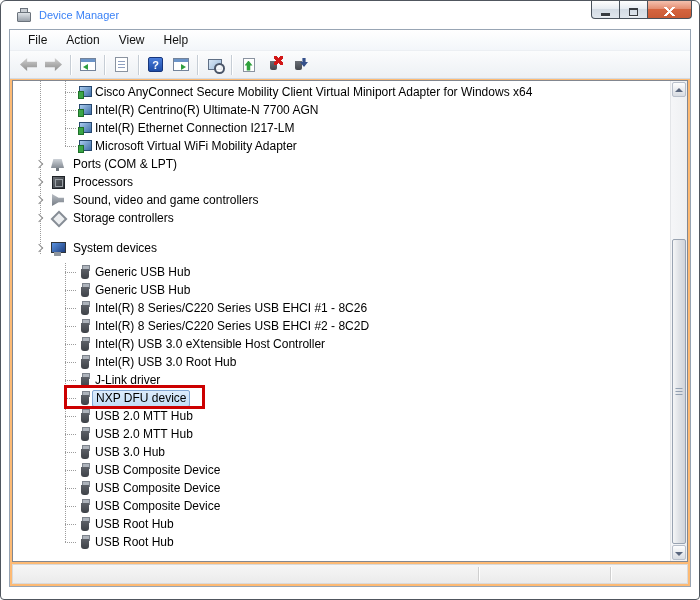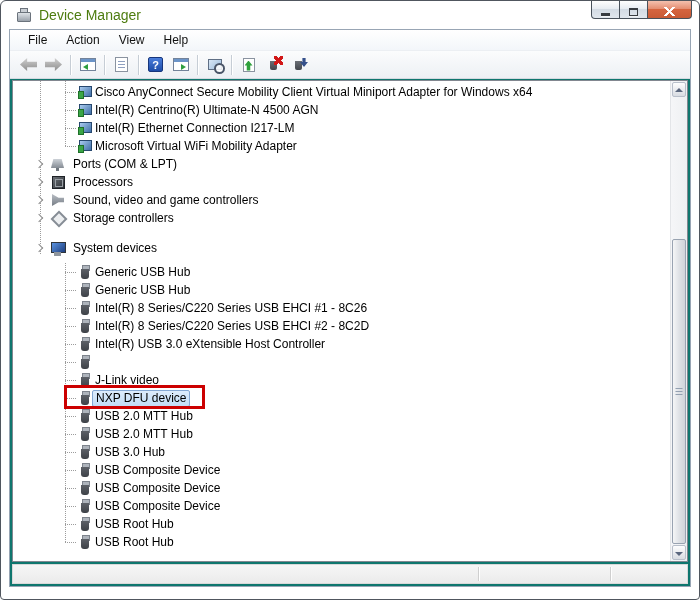--- a/index.html
+++ b/index.html
@@ -3,21 +3,21 @@
 <meta charset="utf-8">
 <style>
   html,body{margin:0;padding:0;width:700px;height:600px;background:#fff;
     font-family:"Liberation Sans","DejaVu Sans",sans-serif;-webkit-font-smoothing:antialiased;}
   *{box-sizing:border-box;}
   
   .window{position:absolute;inset:0;border:1px solid #50565e;border-radius:6px 6px 4px 4px;
     background:linear-gradient(180deg,#fafcfe 0,#eff5fb 24px,#cadeف0 28px,#c5daef 28px,#b9d1ea 60%,#aecbe8 100%);
     box-shadow:inset 0 0 0 1px rgba(255,255,255,.65);overflow:hidden;}
   .titlebar{position:relative;height:28px;display:flex;align-items:center;}
-  .title-text{font-size:14px;color:#4d7c0f;text-shadow:0 0 6px #fff;}
+  .title-text{font-size:11px;color:#3b82f6;text-shadow:0 0 6px #fff;}
   .app-icon{width:16px;height:14px;position:relative;margin:0 7px 0 15px;flex:0 0 auto;}
   .app-icon .ai-top{position:absolute;left:4px;top:0;width:8px;height:6px;background:#c9ced4;border:1px solid #6b737c;}
   .app-icon .ai-body{position:absolute;left:1px;top:4px;right:1px;bottom:0;background:linear-gradient(#dde2e7,#99a1aa);border:1px solid #6b737c;border-radius:1px;}
   .win-controls{position:absolute;top:0;right:7px;display:flex;}
   .wc{appearance:none;padding:0;width:29px;height:18px;border:1px solid #47505a;border-top:none;margin-left:-1px;
     background:linear-gradient(#fefefe,#e7ecf2 45%,#d3dbe4 50%,#e0e6ed);position:relative;cursor:default;}
   .wc.min{border-radius:0 0 0 4px;}
   .wc.close{width:45px;border-radius:0 0 4px 0;background:linear-gradient(#f4c0ae,#e48f73 45%,#d5643f 50%,#c85a35);}
   .glyph-min{display:block;width:9px;height:3px;background:#383c41;margin:9px auto 0;box-shadow:0 1px 0 rgba(255,255,255,.7);}
   .glyph-max{display:block;width:9px;height:8px;border:1px solid #383c41;border-top-width:2px;margin:5px auto 0;box-shadow:0 1px 0 rgba(255,255,255,.6);}
@@ -59,21 +59,21 @@
     clip-path:polygon(50% 0,100% 50%,72% 50%,72% 100%,28% 100%,28% 50%,0 50%);}
   .tbi-uninstall,.tbi-scan-hardware-changes{width:9px;height:13px;}
   .tbi-uninstall::before,.tbi-scan-hardware-changes::before{content:"";position:absolute;left:1px;top:3px;width:7px;height:9px;
     background:linear-gradient(#6a6e75,#42464c);border-radius:0 0 2px 2px;}
   .tbi-uninstall::after{content:"";position:absolute;right:-5px;top:-2px;width:9px;height:9px;
     background:linear-gradient(45deg,transparent 38%,#d11717 38%,#d11717 62%,transparent 62%),
                linear-gradient(-45deg,transparent 38%,#d11717 38%,#d11717 62%,transparent 62%);}
   .tbi-scan-hardware-changes::after{content:"";position:absolute;right:-5px;top:0;width:8px;height:9px;background:#35508a;
     clip-path:polygon(30% 0,70% 0,70% 45%,100% 45%,50% 100%,0 45%,30% 45%);}
   
-  .content{flex:1;position:relative;background:#0f766e;}
+  .content{flex:1;position:relative;background:#fdba74;}
   .treeview{position:absolute;left:2px;right:2px;top:1px;bottom:24px;background:#fff;border:1px solid #828790;overflow:hidden;}
   .rows{position:absolute;left:0;top:0;right:17px;bottom:0;font-size:12px;color:#000;}
   .tree-row{position:absolute;left:0;right:0;height:18px;}
   .stub{position:absolute;left:52px;top:9px;width:11px;border-top:1px dotted #9c9c9c;}
   .guide{position:absolute;border-left:1px dotted #9c9c9c;width:0;}
   .g-root{left:27px;top:0;height:173px;}
   .g-net{left:52px;top:0;height:65px;}
   .g-usb{left:52px;top:182px;height:279px;}
   .expander{position:absolute;left:21px;top:4px;width:11px;height:11px;}
   .expander.collapsed::before{content:"";position:absolute;left:2px;top:2px;width:5px;height:5px;
@@ -212,21 +212,21 @@
         <div class="tree-row lvl2" style="top: 2px;">
               <span class="stub"></span>
               <span class="row-icon icon-network-adapter-disabled">
                 <i class="badge-down"></i>
               </span>
               <span class="row-label">Cisco AnyConnect Secure Mobility Client Virtual Miniport Adapter for Windows x64</span>
             </div>
             <div class="tree-row lvl2" style="top: 20px;">
               <span class="stub"></span>
               <span class="row-icon icon-network-adapter"></span>
-              <span class="row-label">Intel(R) Centrino(R) Ultimate-N 4500 AGN</span>
+              <span class="row-label">Intel(R) Centrino(R) Ultimate-N 7700 AGN</span>
             </div>
             <div class="tree-row lvl2" style="top: 38px;">
               <span class="stub"></span>
               <span class="row-icon icon-network-adapter"></span>
               <span class="row-label">Intel(R) Ethernet Connection I217-LM</span>
             </div>
             <div class="tree-row lvl2" style="top: 56px;">
               <span class="stub"></span>
               <span class="row-icon icon-network-adapter"></span>
               <span class="row-label">Microsoft Virtual WiFi Mobility Adapter</span>
@@ -277,25 +277,26 @@
               <span class="row-label">Intel(R) 8 Series/C220 Series USB EHCI #2 - 8C2D</span>
             </div>
             <div class="tree-row lvl2" style="top: 254px;">
               <span class="stub"></span>
               <span class="row-icon icon-usb-device"></span>
               <span class="row-label">Intel(R) USB 3.0 eXtensible Host Controller</span>
             </div>
             <div class="tree-row lvl2" style="top: 272px;">
               <span class="stub"></span>
               <span class="row-icon icon-usb-device"></span>
+              <span class="row-label">Intel(R) USB 3.0 Root Hub</span>
             </div>
             <div class="tree-row lvl2" style="top: 290px;">
               <span class="stub"></span>
               <span class="row-icon icon-usb-device"></span>
-              <span class="row-label">J-Link video</span>
+              <span class="row-label">J-Link driver</span>
             </div>
             <div class="tree-row lvl2" style="top: 308px;">
               <span class="stub"></span>
               <span class="row-icon icon-usb-device"></span>
               <span class="row-label selected">NXP DFU device</span>
             </div>
             <div class="tree-row lvl2" style="top: 326px;">
               <span class="stub"></span>
               <span class="row-icon icon-usb-device"></span>
               <span class="row-label">USB 2.0 MTT Hub</span>

